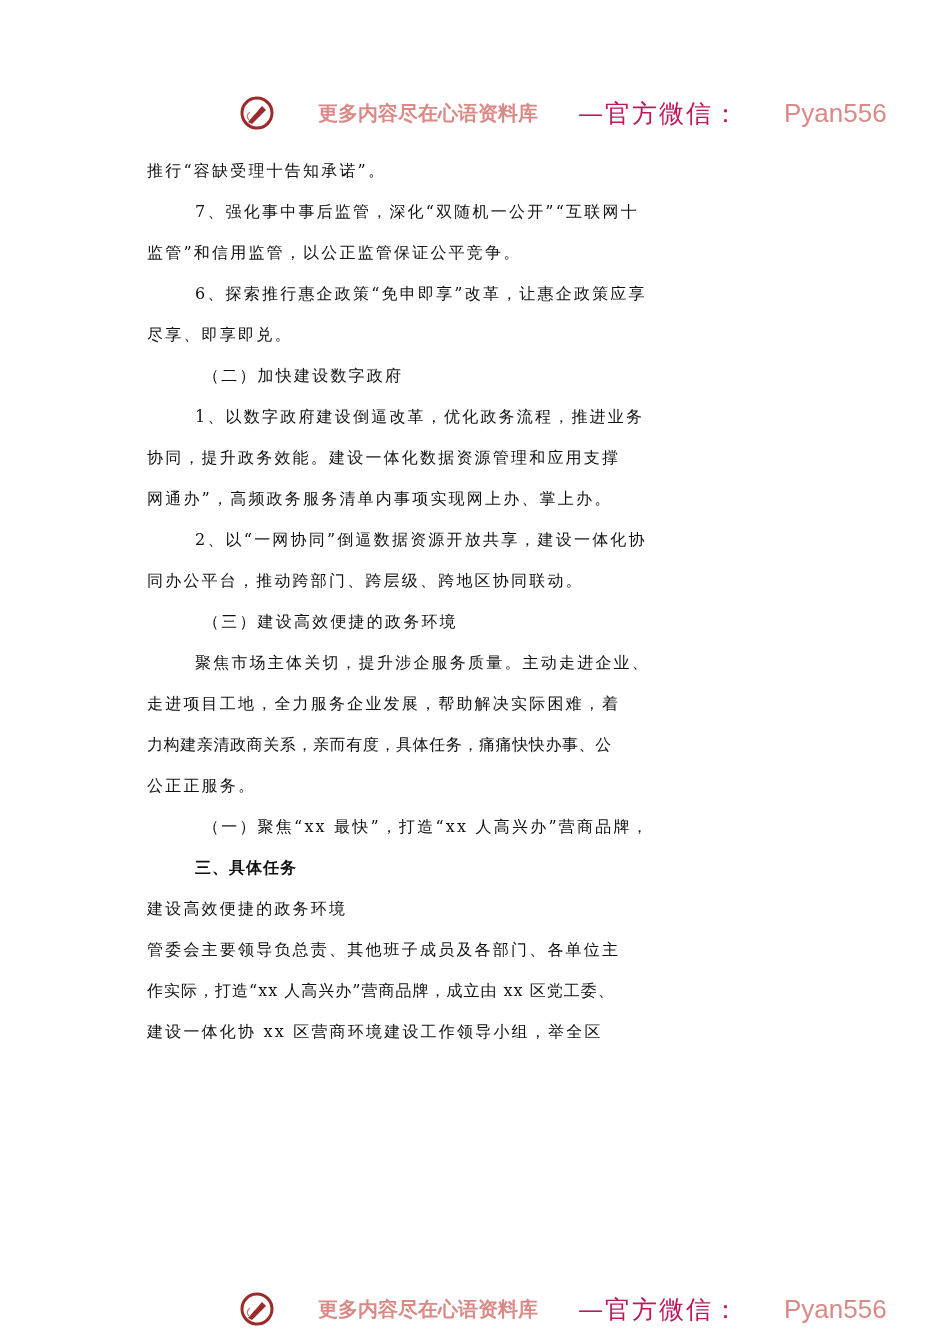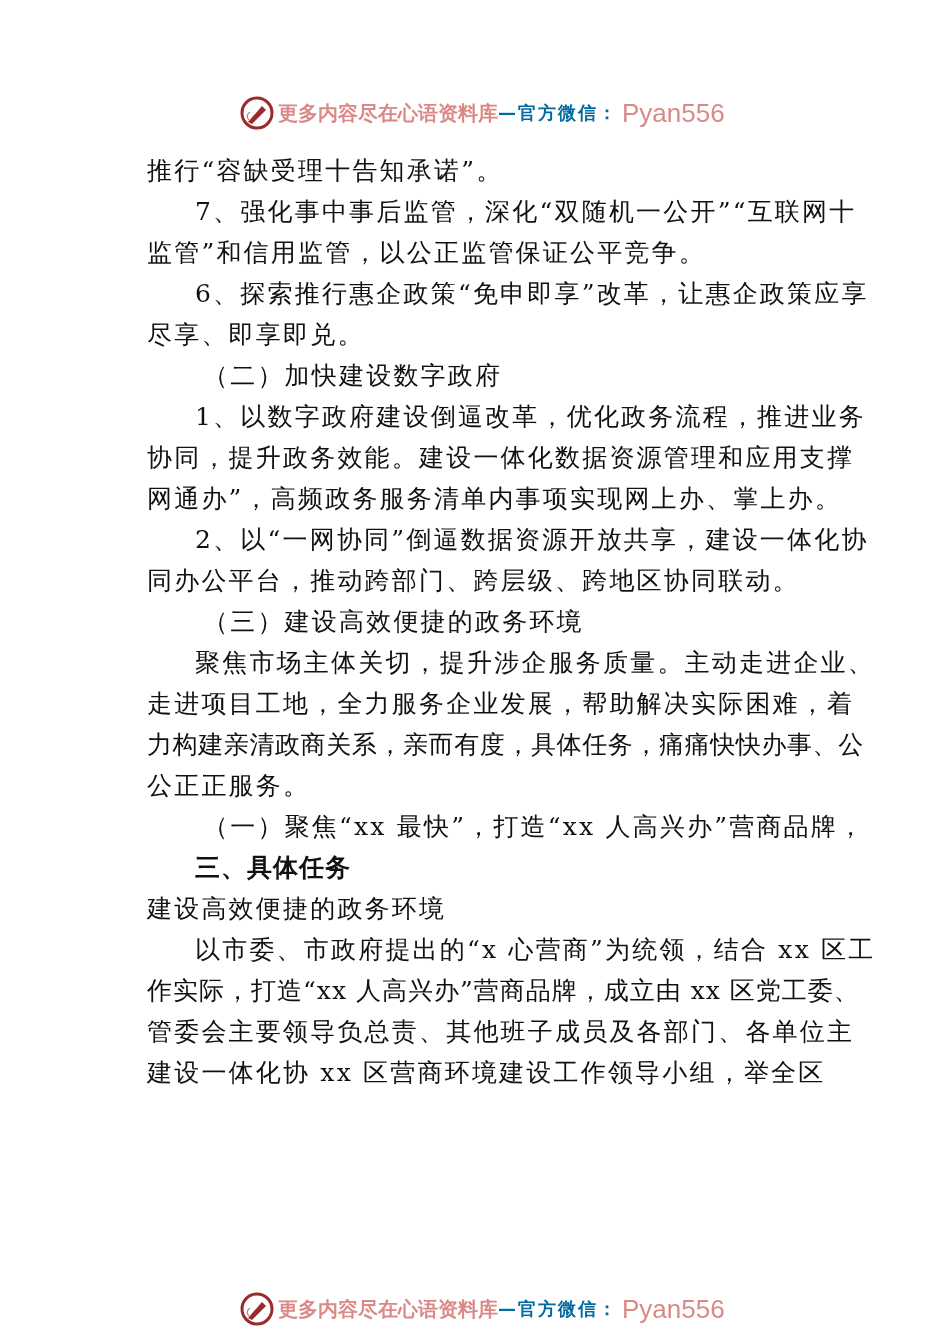--- a/index.html
+++ b/index.html
@@ -1,26 +1,26 @@
 <!DOCTYPE html>
 <html><head>
   <meta charset="utf-8">
   <style>
     html, body { margin: 0; padding: 0; background: #ffffff; }
     body { width: 950px; height: 1344px; position: relative; overflow: hidden;
            font-family: "DejaVu Serif", "Liberation Serif", serif; color: #111; }
-    .banner { position: absolute; left: 240px; height: 40px; display: flex; align-items: center; white-space: nowrap; }
+    .banner { position: absolute; left: 240px; height: 40px; display: flex; align-items: center; white-space: nowrap; gap: 40px; }
     .banner.top { top: 93px; }
     .banner.bottom { top: 1289px; }
     .banner .logo { width: 34px; height: 34px; margin-right: 4px; }
     .banner .red { color: #d98a86; font-size: 20px; font-weight: bold; font-family: "DejaVu Serif", serif; letter-spacing: 0px; }
-    .banner .gray { color: #0369a1; font-size: 18px; font-family: "DejaVu Serif", serif; letter-spacing: 2px; font-weight: bold; }
+    .banner .gray { color: #be185d; font-size: 25px; font-family: "DejaVu Serif", serif; letter-spacing: 2px; }
     .banner .pyan { color: #d98a86; font-size: 26px; font-family: "Liberation Sans", sans-serif; margin-left: 4px; }
     .content { position: absolute; left: 147px; top: 150px; width: 662px; }
-    .line { font-size: 25px; line-height: 41px; height: 41px; white-space: nowrap; letter-spacing: 2.2px; }
+    .line { font-size: 16px; line-height: 41px; height: 41px; white-space: nowrap; letter-spacing: 2.2px; }
     .indent { padding-left: 48px; }
     .indent2 { padding-left: 56px; }
     .h3 { font-family: "DejaVu Sans", "Liberation Sans", sans-serif; font-weight: bold; letter-spacing: 1px; }
   </style>
 </head>
 <body>
 
 <div class="banner top">
   <svg class="logo" viewBox="0 0 34 34">
     <circle cx="17" cy="17" r="15" fill="none" stroke="#9b2a2a" stroke-width="3"></circle>
@@ -45,23 +45,22 @@
   <div class="line indent">2、以“一网协同”倒逼数据资源开放共享，建设一体化协</div>
   <div class="line">同办公平台，推动跨部门、跨层级、跨地区协同联动。</div>
   <div class="line indent2">（三）建设高效便捷的政务环境</div>
   <div class="line indent">聚焦市场主体关切，提升涉企服务质量。主动走进企业、</div>
   <div class="line">走进项目工地，全力服务企业发展，帮助解决实际困难，着</div>
   <div class="line" style="letter-spacing:0.6px;">力构建亲清政商关系，亲而有度，具体任务，痛痛快快办事、公</div>
   <div class="line">公正正服务。</div>
   <div class="line indent2">（一）聚焦“xx 最快”，打造“xx 人高兴办”营商品牌，</div>
   <div class="line indent h3">三、具体任务</div>
   <div class="line">建设高效便捷的政务环境</div>
-  <div class="line indent">以市委、市政府提出的“x 心营商”为统领，结合 xx 区工</div>
+  <div class="line">管委会主要领导负总责、其他班子成员及各部门、各单位主</div>
   <div class="line" style="letter-spacing:1px;">作实际，打造“xx 人高兴办”营商品牌，成立由 xx 区党工委、</div>
-  <div class="line">管委会主要领导负总责、其他班子成员及各部门、各单位主</div>
   <div class="line">建设一体化协 xx 区营商环境建设工作领导小组，举全区</div>
 </div>
 
 <div class="banner bottom">
   <svg class="logo" viewBox="0 0 34 34">
     <circle cx="17" cy="17" r="15" fill="none" stroke="#9b2a2a" stroke-width="3"></circle>
     <path d="M8 26 L22 10 L26 14 L12 28 Z" fill="#9b2a2a"></path>
     <path d="M9 24 Q5 20 10 16" fill="none" stroke="#c77" stroke-width="1.2"></path>
   </svg>
   <span class="red">更多内容尽在心语资料库</span>

